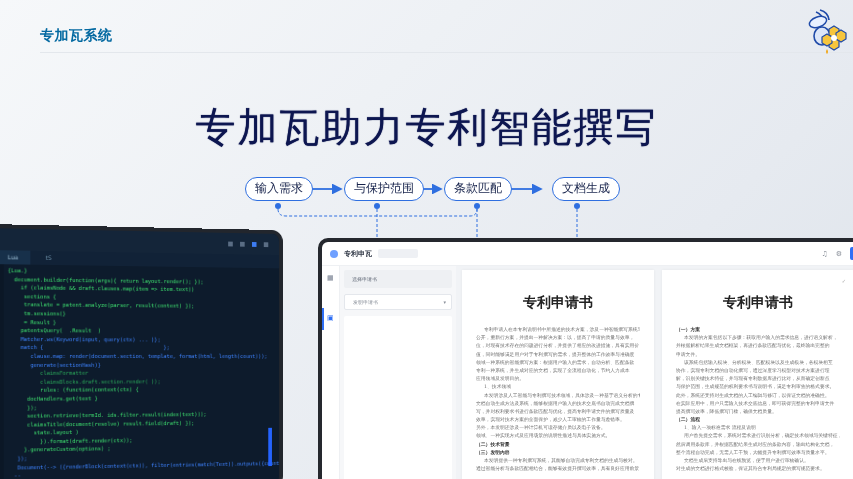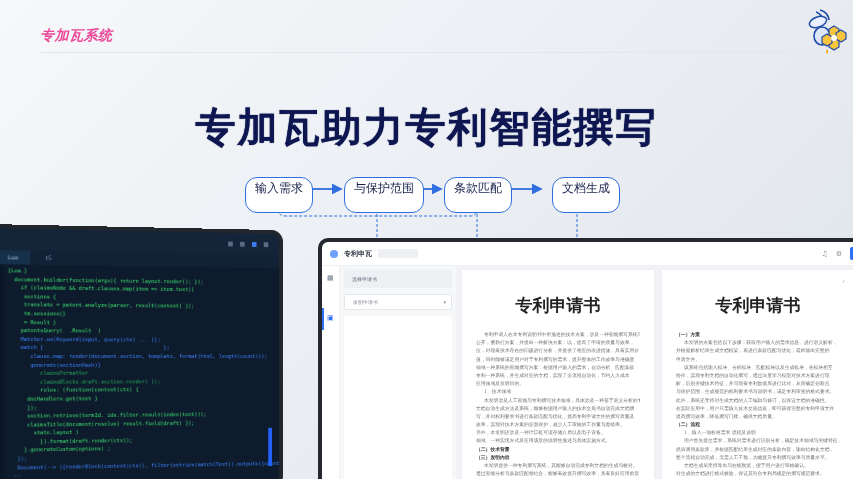--- a/index.html
+++ b/index.html
@@ -3,34 +3,34 @@
 <meta charset="utf-8">
 <style>
   * { box-sizing: border-box; margin: 0; padding: 0; }
   html, body { width: 853px; height: 479px; overflow: hidden; }
   body {
     position: relative;
     font-family: "DejaVu Sans", "Liberation Sans", sans-serif;
     background: linear-gradient(135deg, #f6f8fa 0%, #eef1f5 35%, #e6eaf0 70%, #dde3ea 100%);
   }
   .top-divider { position: absolute; left: 40px; right: 0; top: 52px; height: 1px; background: #e3e7ec; }
-  .brand { position: absolute; left: 40px; top: 27px; font-size: 14px; font-weight: bold; color: #ec4899; letter-spacing: 0.5px; font-style: italic; }
+  .brand { position: absolute; left: 40px; top: 27px; font-size: 14px; font-weight: bold; color: #0369a1; letter-spacing: 0.5px; }
   .logo { position: absolute; left: 800px; top: 6px; width: 52px; height: 52px; }
 
   .headline {
     position: absolute; left: 0; right: 0; top: 100px; text-align: center;
-    font-size: 40px; font-weight: 700; color: #0d1650; letter-spacing: 2px;
+    font-size: 40px; font-weight: 400; color: #0d1650; letter-spacing: 2px;
     font-family: "DejaVu Sans", sans-serif;
     text-shadow: 0 0 1px #0d1650;
   }
 
   
   .flow { position: absolute; left: 0; top: 0; width: 853px; height: 479px; pointer-events: none; }
   .step {
-    position: absolute; top: 177px; height: 36px; padding: 0 9px;
+    position: absolute; top: 177px; height: 24px; padding: 0 9px;
     border: 1.3px solid #2f6fe0; border-radius: 12px; background: #ffffff;
     font-size: 12px; line-height: 21px; color: #15214a; pointer-events: auto; white-space: nowrap;
   }
 
   
   .code-win {
     position: absolute; left: -12px; top: 224px; width: 312px; height: 270px;
     background: #0d1b2c; border: 4px solid #22262d; border-radius: 12px;
     transform: perspective(900px) rotateY(8deg); transform-origin: left center;
     overflow: hidden;
@@ -63,21 +63,21 @@
   .app-rail { position: absolute; left: 0; top: 24px; width: 18px; bottom: 0; background: #fff; border-right: 1px solid #eef0f3; }
   .rail-icon { position: absolute; left: 5px; width: 7px; height: 7px; font-size: 7px; color: #7b8494; }
   .rail-active { position: absolute; left: 0; top: 42px; width: 2px; height: 22px; background: #2f6ff5; }
   .app-panel { position: absolute; left: 18px; top: 24px; width: 116px; bottom: 0; background: #f6f7f9; padding: 4px; }
   .panel-label { background: #eef0f3; height: 18px; border-radius: 2px; font-size: 5px; color: #626a78; line-height: 18px; padding-left: 8px; }
   .panel-select { margin-top: 6px; height: 16px; background: #fff; border: 1px solid #e4e7ec; border-radius: 2px; font-size: 5px; color: #8a909a; line-height: 14px; padding-left: 8px; position: relative; }
   .panel-select .chev { position: absolute; right: 5px; top: 0; font-size: 5px; }
   .panel-card { margin-top: 6px; height: 180px; background: #fff; border-radius: 2px; }
   .app-content { position: absolute; left: 134px; top: 24px; right: 0; bottom: 0; background: #f1f3f6; }
   .doc-page { position: absolute; top: 4px; width: 192px; height: 240px; background: #fff; box-shadow: 0 0 3px rgba(0,0,0,0.06); padding: 24px 14px 0 14px; }
-  .doc-title { text-align: center; font-family: "DejaVu Serif", serif; font-size: 17px; font-weight: bold; color: #222; margin-bottom: 14px; }
+  .doc-title { text-align: center; font-family: "DejaVu Serif", serif; font-size: 14px; font-weight: bold; color: #222; margin-bottom: 14px; }
   .doc-line { height: 8.2px; font-family: "DejaVu Serif", serif; font-size: 4.8px; color: #707070; white-space: nowrap; overflow: hidden; }
   .doc-line.indent { padding-left: 8px; }
   .doc-line.head { color: #333; font-weight: bold; }
   .doc-check { position: absolute; right: 8px; top: 8px; font-size: 5px; color: #aaa; }
 </style>
 </head>
 <body>
 
 <div class="top-divider"></div>
 <div class="brand">专加瓦系统</div>

